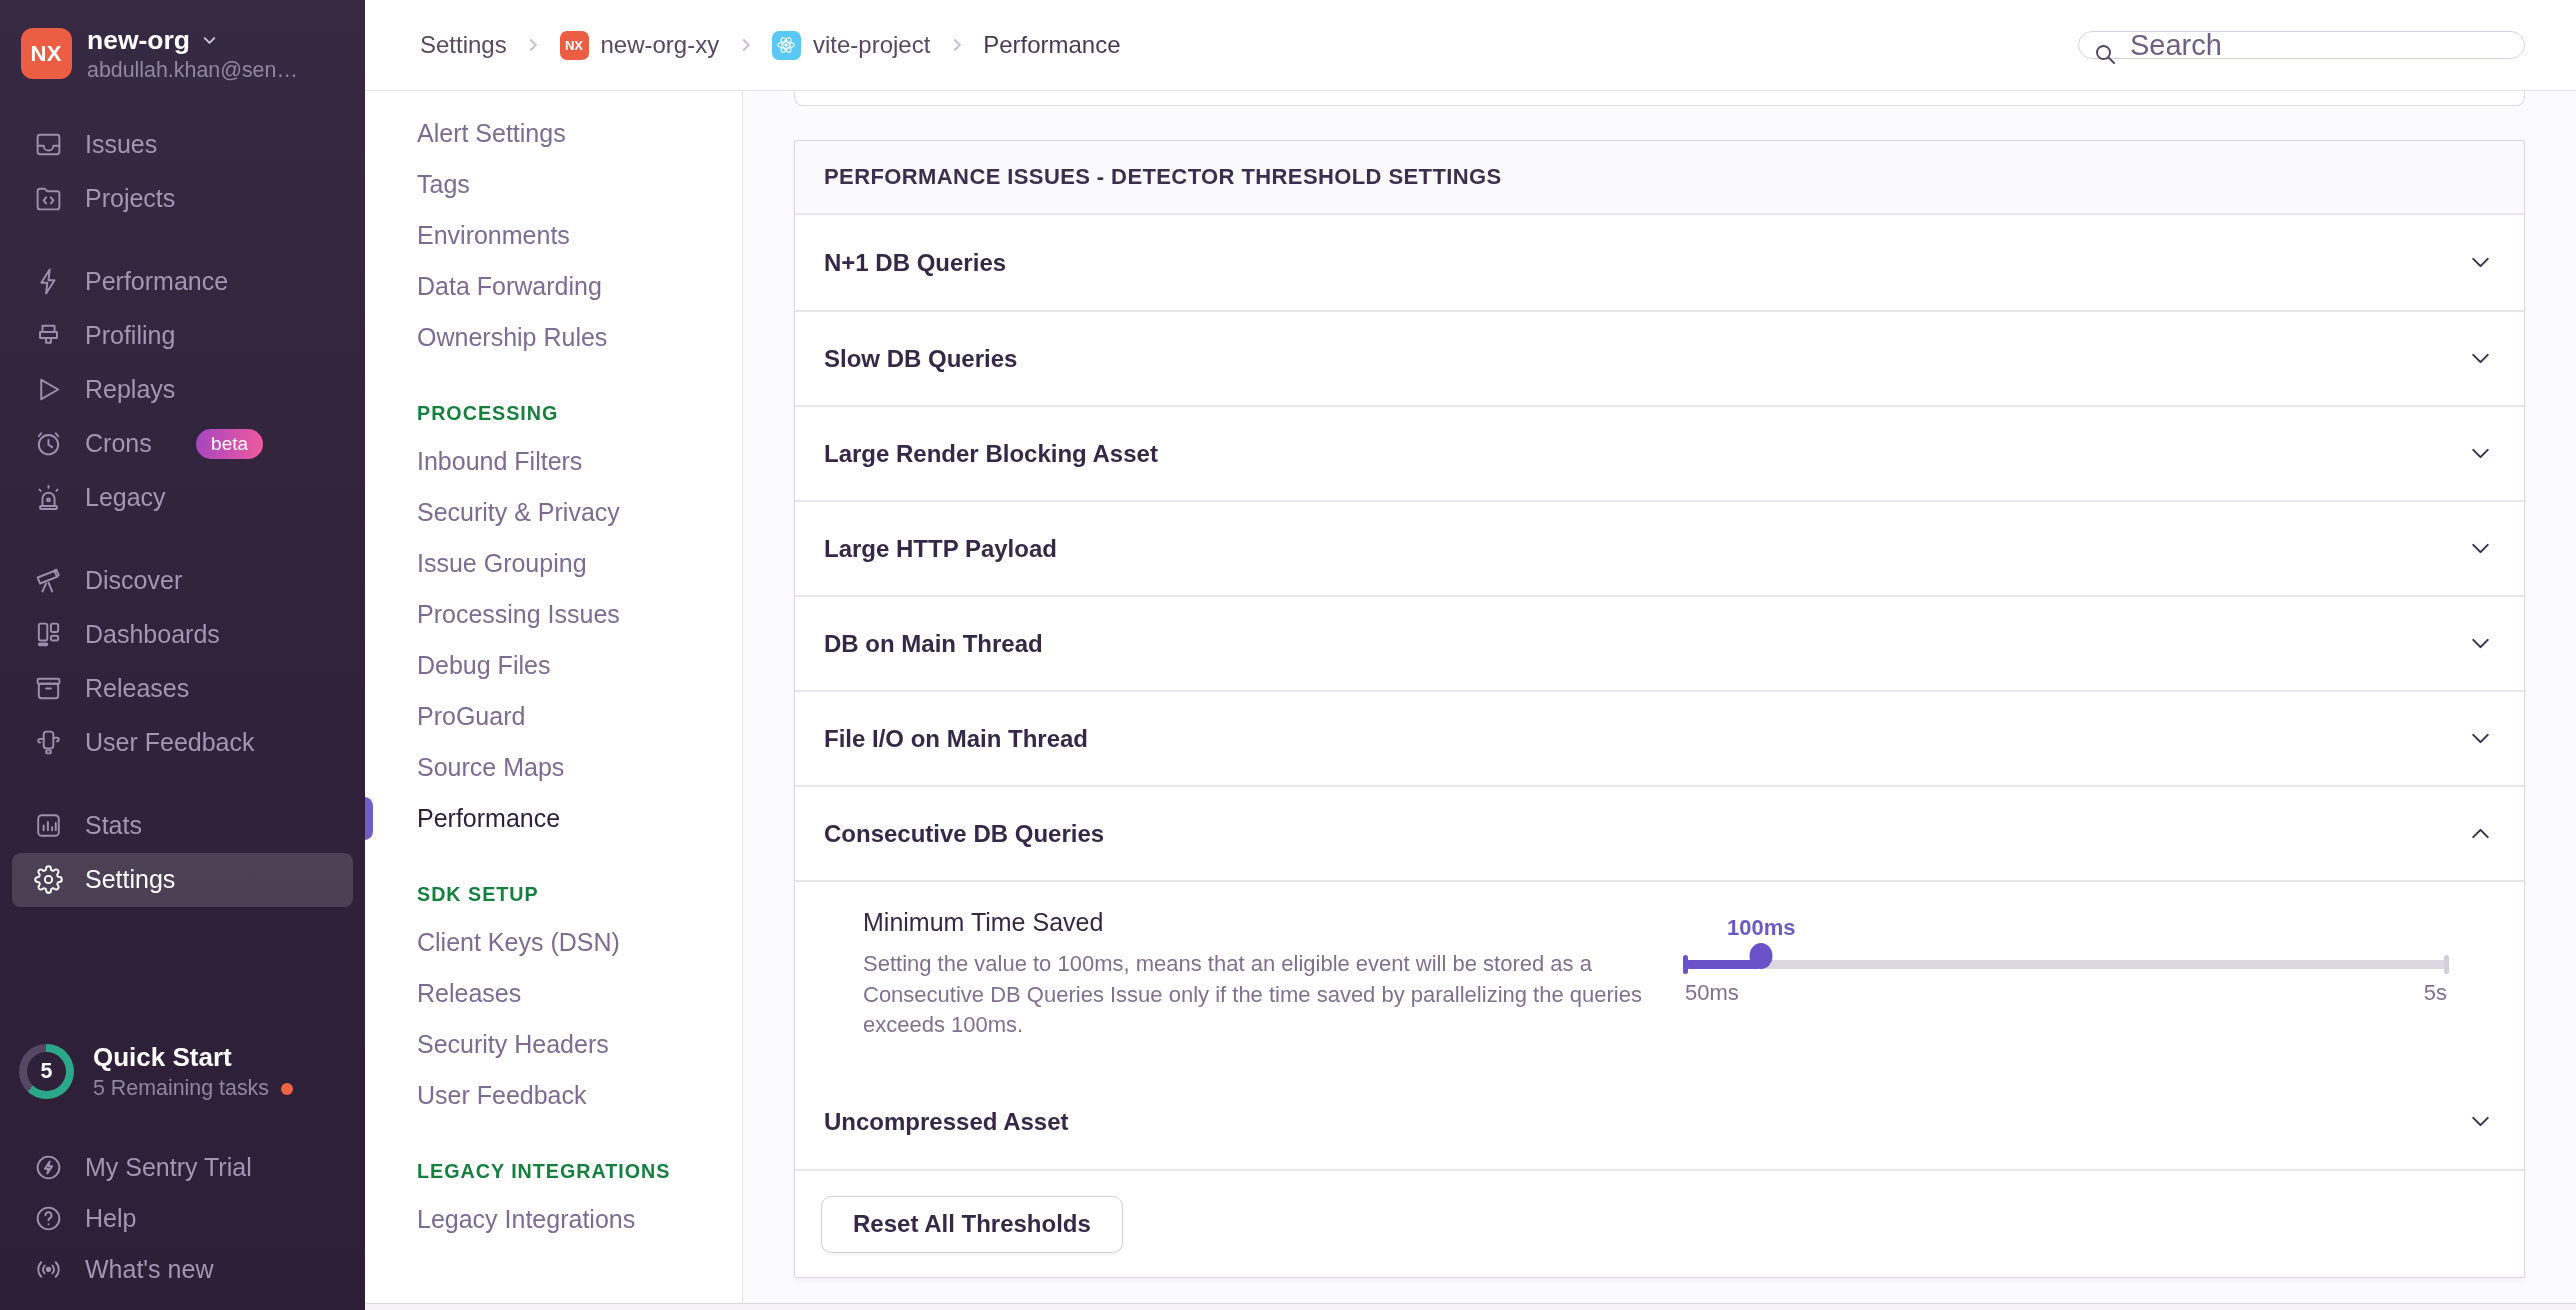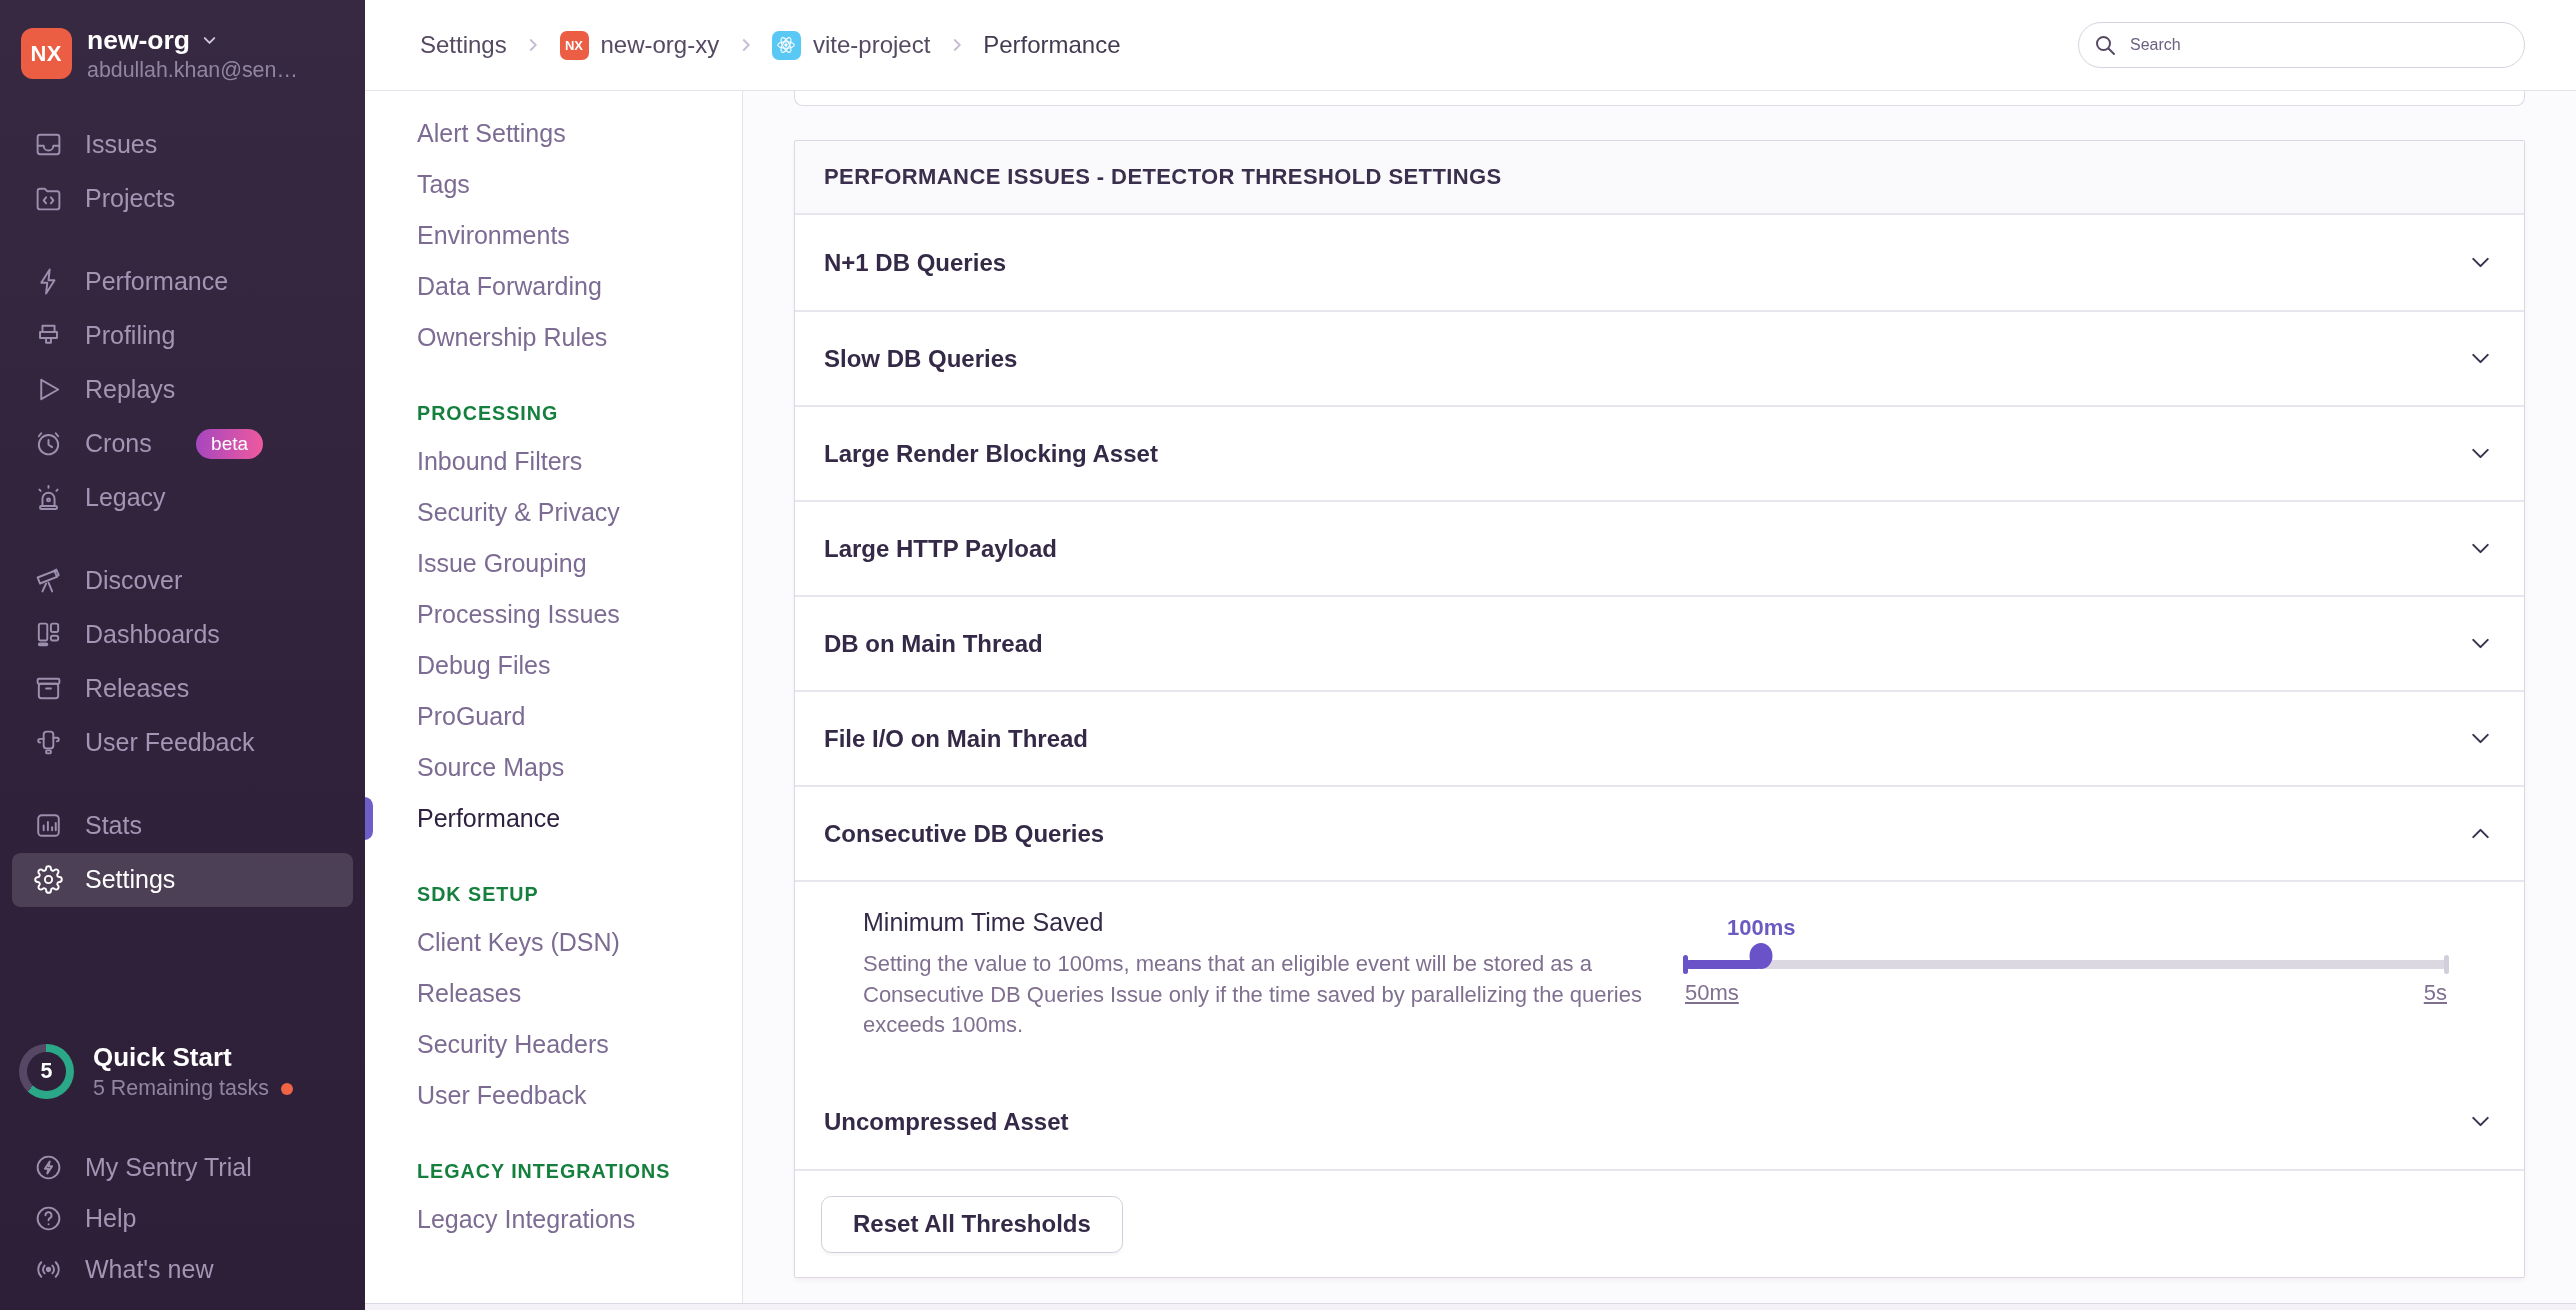--- a/index.html
+++ b/index.html
@@ -83,22 +83,22 @@
     display:flex; align-items:center; justify-content:center;
   }
   .crumb-react {
     width:29px; height:29px; border-radius:6.9px; background:#5ac8f5;
     display:flex; align-items:center; justify-content:center;
   }
   .crumb.last { color:#443a52; }
 
   .search-wrap { margin-left:auto; margin-right:51px; position:relative; }
   .search-input {
-    width:447px; height:46px; border:1.7px solid #d8d2e0; border-radius:23px;
-    background:#fff; padding:0 20.6px 0 51px; font-size:16px; color:#443a52;
+    width:447px; height:28px; border:1.7px solid #d8d2e0; border-radius:23px;
+    background:#fff; padding:0 20.6px 0 51px; font-size:29px; color:#443a52;
     font-family:"Liberation Sans", sans-serif; outline:none;
   }
   .search-input::placeholder { color:#6d6080; }
   .search-icon { position:absolute; left:15.4px; top:11px; width:24px; height:24px; color:#564a63; }
 
   .workspace { flex:1; display:flex; min-height:0; }
 
   
   .snav {
     width:378px; flex:0 0 378px; background:#ffffff;
@@ -169,21 +169,21 @@
     background:#d3cedb; border-radius:2.6px;
   }
   .slider-fill { position:absolute; left:0; top:0; bottom:0; width:10%; background:#6a52c8; border-radius:4.3px; }
   .slider-thumb {
     position:absolute; left:10%; top:50%; transform:translate(-50%,-50%);
     width:23px; height:26px; border-radius:50%; background:#6a52c8; cursor:grab;
   }
   .slider-labels {
     position:absolute; top:65px; left:0; right:0;
     display:flex; justify-content:space-between;
-    font-size:22px; color:#7f7090;text-decoration:underline;
+    font-size:22px; color:#7f7090;
   }
 
   .panel-footer { height:108px; display:flex; align-items:center; padding:0 26px; background:#fff; }
   .reset-btn {
     height:57px; padding:0 31px; display:inline-flex; align-items:center;
     background:#fff; border:1.7px solid #d3cdda; border-radius:10.3px;
     font-size:24px; font-weight:600; color:#342a47; cursor:pointer;
     font-family:"Liberation Sans", sans-serif;
     box-shadow:0 2.6px 1.7px rgba(45,24,68,0.03);
   }

